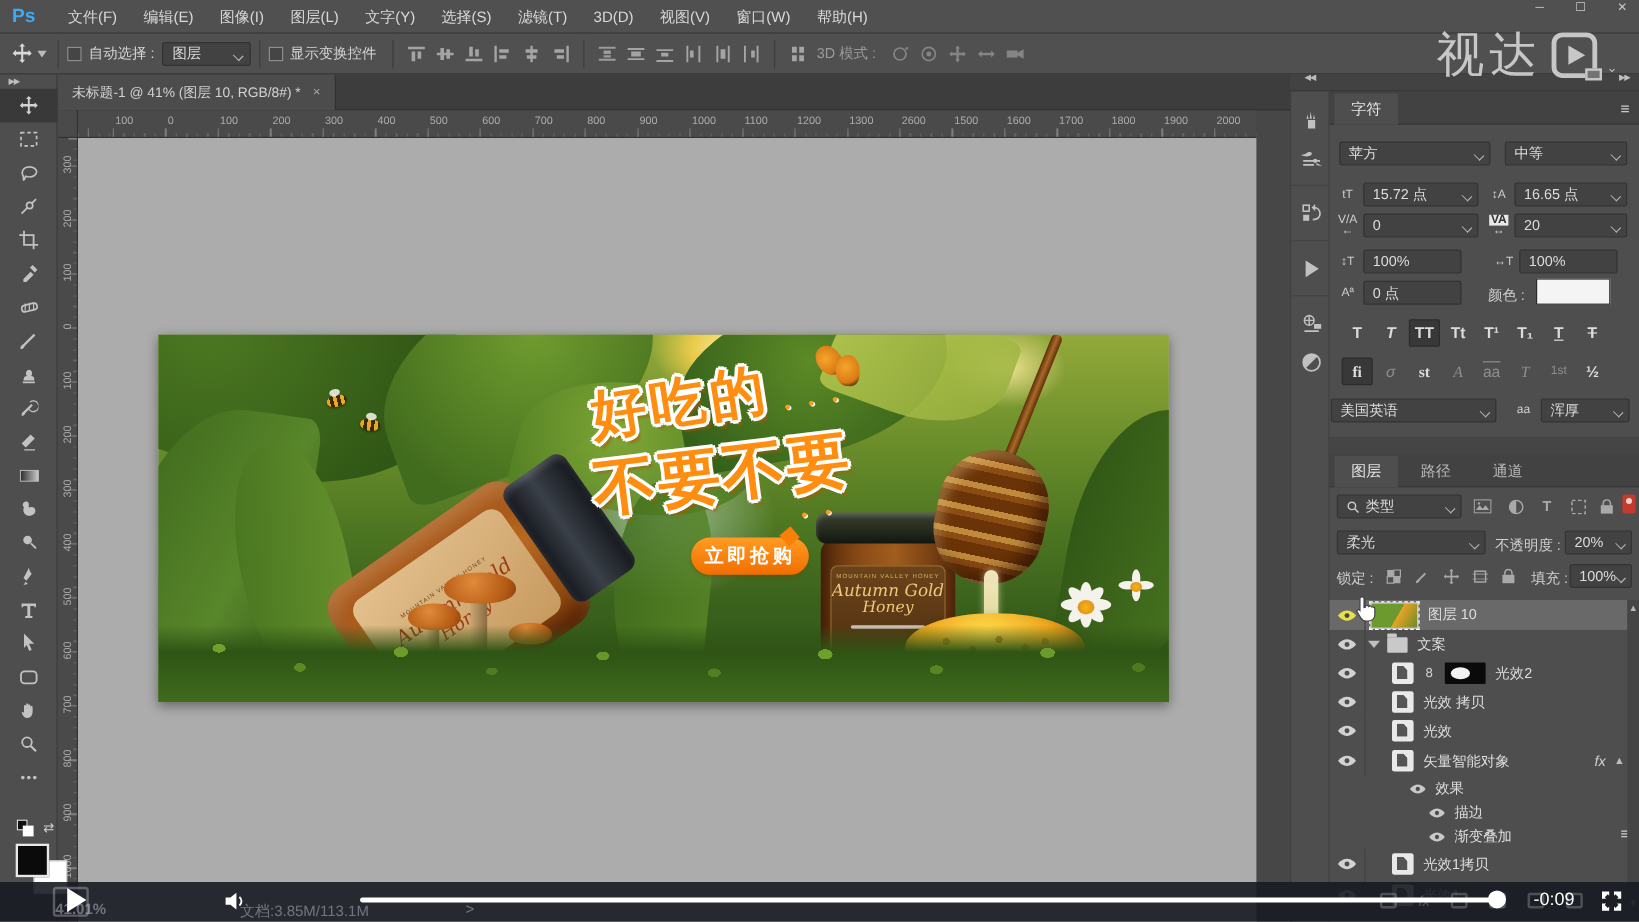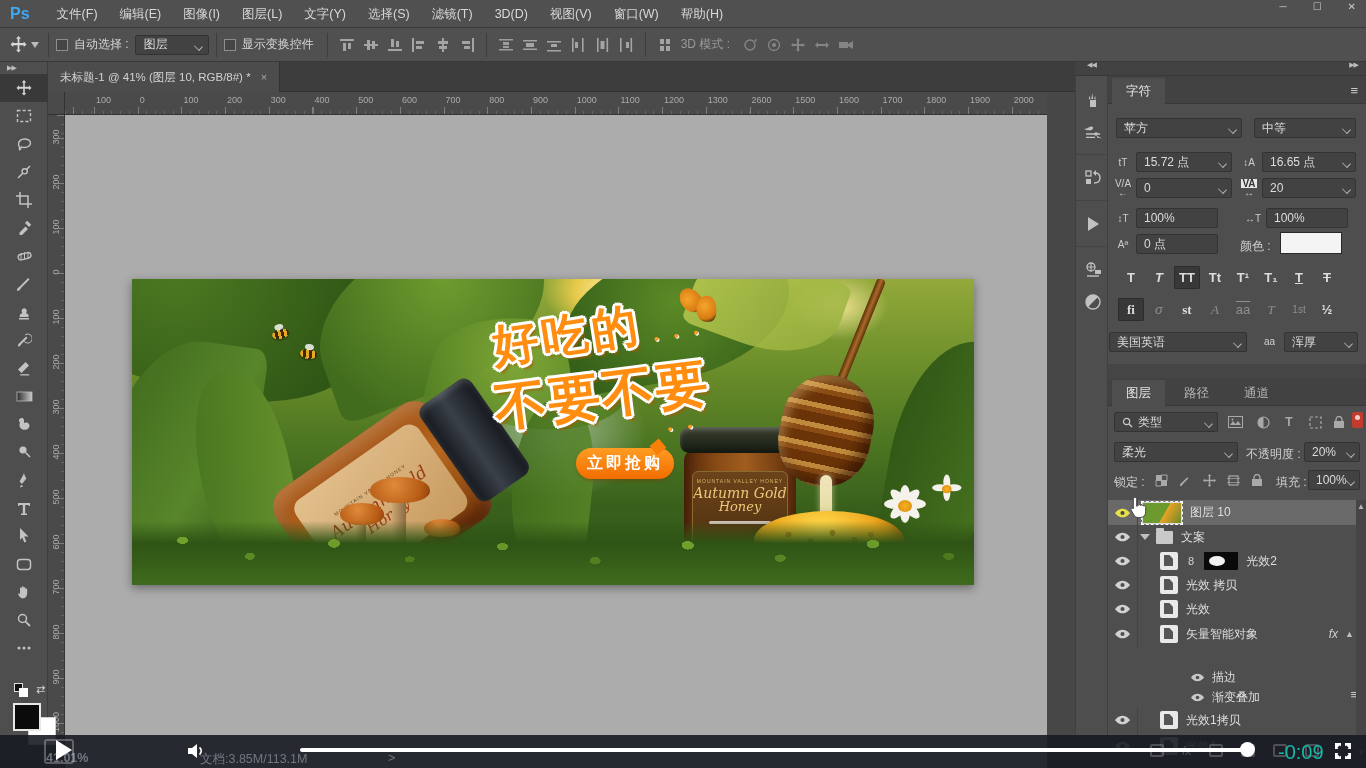--- a/index.html
+++ b/index.html
@@ -180,21 +180,21 @@
   .cursor{position:absolute;left:1128px;top:496px;z-index:90}
 
   
   .videobar{position:absolute;left:0;top:735px;width:1366px;height:33px;background:rgba(24,27,36,.9);z-index:80}
   .statustext{position:absolute;top:16px;color:rgba(185,192,204,.5);font-size:12.5px;font-weight:bold}
   .play-sq{position:absolute;left:44px;top:4px;width:30px;height:25px;border:2px solid rgba(255,255,255,.28);border-radius:3px}
   .play-tri{position:absolute;left:56px;top:5px;width:0;height:0;border-left:16px solid #fff;border-top:10px solid transparent;border-bottom:10px solid transparent}
   .vol{position:absolute;left:186px;top:7px}
   .track{position:absolute;left:300px;top:13px;width:946px;height:4px;background:#fff;border-radius:2px}
   .knob{position:absolute;left:1240px;top:7px;width:15px;height:15px;border-radius:50%;background:#fff}
-  .vtime{position:absolute;left:1278px;top:6px;color:#14b8a6;font-size:20px}
+  .vtime{position:absolute;left:1278px;top:6px;color:#ffffff;font-size:15px}
   .fullscr{position:absolute;left:1333px;top:6px}
   .ghostrow{position:absolute;left:1150px;top:9px;display:flex;gap:18px;opacity:.22}
   .ghostrow .g{width:14px;height:13px;border:2px solid #fff;border-radius:2px}
   .ghostrow .gtxt{color:#fff;font-style:italic;font-size:12px}
 </style>
 </head>
 <body>
 
 <div id="app">
 
@@ -214,20 +214,28 @@
         <span class="menu-item">窗口(W)</span>
         <span class="menu-item">帮助(H)</span>
       </div>
   </div>
   <div class="winctl">
     <span>─</span>
     <span>☐</span>
     <span>✕</span>
   </div>
 
+  <div class="watermark" style="top:18px">
+    <span class="wm-text">视达</span>
+    <span class="wm-box">
+        <span class="tri"></span>
+        <span class="wm-sub"></span>
+      </span>
+    <span class="wm-caret">⌄</span>
+  </div>
 
   <div class="optionsbar">
     <span class="toolchip">
       <svg width="17" height="17" viewBox="0 0 16 16">
           <path fill="#d9d9d9" d="M8 0l2.3 2.6H8.8v4.1h4.1V5.2L15.5 8l-2.6 2.3V8.8H8.8v4.1h1.5L8 15.5l-2.3-2.6h1.5V8.8H3.1v1.5L.5 8l2.6-2.8v1.5h4.1V2.6H5.7z"></path>
         </svg>
       <svg width="8" height="6" viewBox="0 0 8 6">
           <path fill="#bbb" d="M0 0h8L4 6z"></path>
         </svg>
     </span>
@@ -931,20 +939,29 @@
             <path fill="#d2d2d2" d="M0 5s3-4.6 8-4.6S16 5 16 5s-3 4.6-8 4.6S0 5 0 5z"></path>
             <circle cx="8" cy="5" r="2.2" fill="#4e4e4e"></circle>
           </svg>
         </span>
       <span style="width:22px"></span>
       <span class="sothumb"></span>
       <span class="lname">矢量智能对象</span>
       <span class="fxtag">fx</span>
       <span class="rowcaret">▲</span>
     </div>
+    <div class="lrow" style="top:571px;height:20px;padding-left:64px">
+      <span class="seye">
+          <svg width="13" height="9" viewBox="0 0 16 10">
+            <path fill="#c9c9c9" d="M0 5s3-4.6 8-4.6S16 5 16 5s-3 4.6-8 4.6S0 5 0 5z"></path>
+            <circle cx="8" cy="5" r="2.2" fill="#4e4e4e"></circle>
+          </svg>
+        </span>
+      <span class="lname">效果</span>
+    </div>
     <div class="lrow" style="top:591px;height:20px;padding-left:80px">
       <span class="seye">
           <svg width="13" height="9" viewBox="0 0 16 10">
             <path fill="#c9c9c9" d="M0 5s3-4.6 8-4.6S16 5 16 5s-3 4.6-8 4.6S0 5 0 5z"></path>
             <circle cx="8" cy="5" r="2.2" fill="#4e4e4e"></circle>
           </svg>
         </span>
       <span class="lname">描边</span>
     </div>
     <div class="lrow" style="top:611px;height:20px;padding-left:80px">

